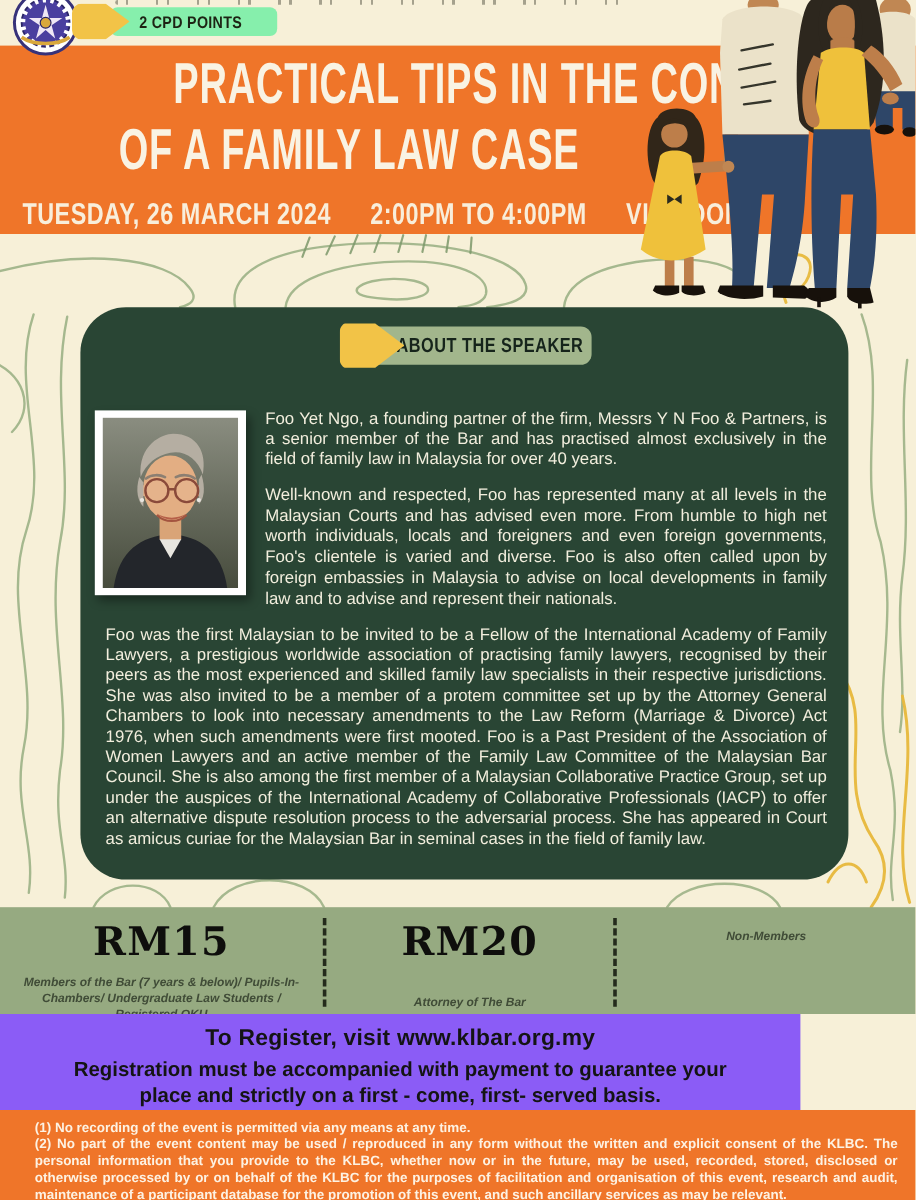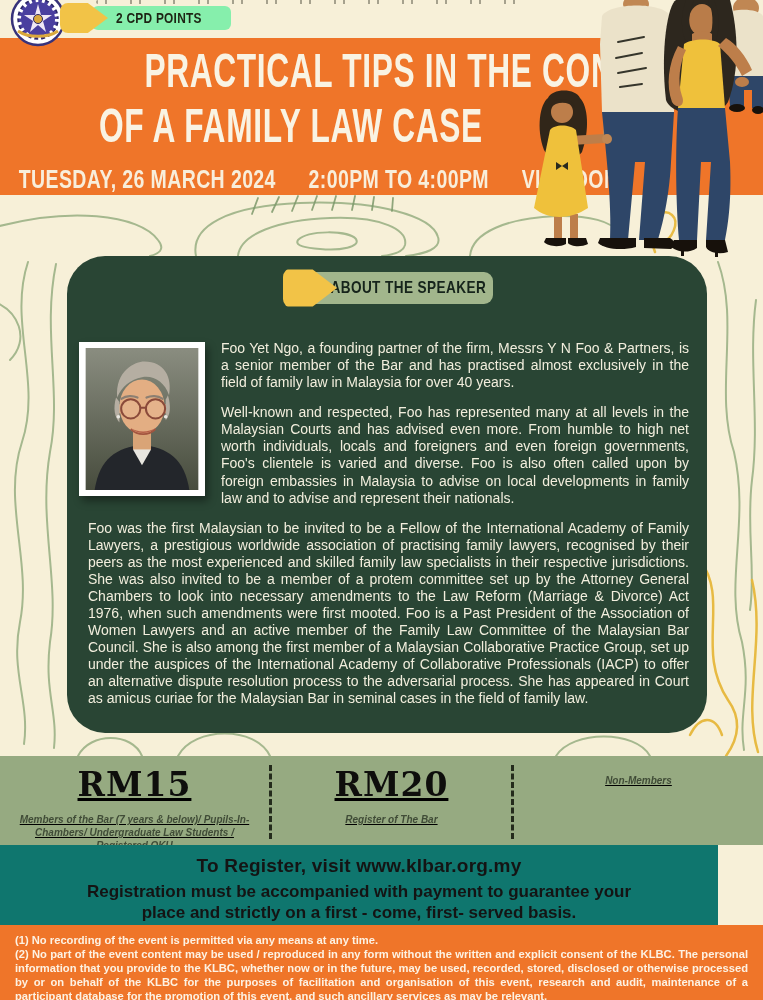--- a/index.html
+++ b/index.html
@@ -74,43 +74,43 @@
   .photo-frame{
     float:left;width:114px;height:142px;background:#ffffff;padding:6px;
     margin:2px 16px 6px -9px;box-shadow:3px 5px 8px rgba(0,0,0,.4);
   }
   .photo-frame svg{display:block;width:114px;height:142px;}
   
   .pricing{
     position:absolute;left:0;top:756px;width:763px;height:89px;background:#96aa81;z-index:2;
     display:flex;box-sizing:border-box;padding:9px 0 6px 0;
   }
-  .tier{flex:1;display:flex;flex-direction:column;align-items:center;text-decoration:underline;}
+  .tier{flex:1;display:flex;flex-direction:column;align-items:center;}
   .tier:nth-child(1){flex:1.08;}
-  .tier:nth-child(2){flex:.96;}
+  .tier:nth-child(2){flex:.96;gap:16px;}
   .tier + .tier{border-left:3px dashed #242b1c;}
   .tier-price{
     font-family:"DejaVu Serif",serif;font-weight:700;font-size:33px;color:#0e0e0c;letter-spacing:1px;
   }
   .tier-aud{
     margin-top:9px;font-size:10px;font-weight:700;font-style:italic;color:#404c37;
     text-align:center;max-width:238px;line-height:1.3;
   }
   
   .register{
-    position:absolute;left:0;top:845px;width:718px;height:80px;background:#0f766e;z-index:2;
+    position:absolute;left:0;top:845px;width:667px;height:80px;background:#8b5cf6;z-index:2;
     text-align:center;box-sizing:border-box;padding-top:10px;color:#141414;
   }
   .reg-heading{font-size:19px;font-weight:700;letter-spacing:.2px;}
   .reg-line1{font-size:17px;font-weight:700;width:580px;margin:4px auto 0;line-height:1.25;}
   .reg-line2{font-size:11.6px;font-weight:700;margin-top:2px;}
   
   .footer{
     position:absolute;left:0;top:925px;width:763px;height:75px;background:#ef7529;z-index:2;
-    box-sizing:border-box;padding:9px 15px 0 15px;color:#fdf2e3;
+    box-sizing:border-box;padding:9px 15px 0 29px;color:#fdf2e3;
     font-size:11.2px;font-weight:700;line-height:1.24;text-align:justify;overflow:hidden;
   }
   .footer p{margin:0;}
 </style>
 </head>
 <body>
 
 <svg class="contours" viewBox="0 0 763 1000" aria-hidden="true">
   <g fill="none" stroke="#9db287" stroke-width="2" opacity=".9" stroke-linecap="round">
     <path d="M-15,230 C70,205 140,215 158,240 C166,250 158,254 150,256"></path>
@@ -283,21 +283,21 @@
   </div>
 </div>
 
 <div class="pricing">
   <div class="tier">
     <div class="tier-price">RM15</div>
     <div class="tier-aud">Members of the Bar (7 years &amp; below)/ Pupils-In-Chambers/ Undergraduate Law Students / Registered OKU</div>
   </div>
   <div class="tier">
     <div class="tier-price">RM20</div>
-    <div class="tier-aud">Register of The Bar</div>
+    <div class="tier-aud">Attorney of The Bar</div>
   </div>
   <div class="tier">
     <div class="tier-aud">Non-Members</div>
   </div>
 </div>
 
 <div class="register">
   <div class="reg-heading"><span>To Register, visit </span><span style="cursor:pointer;">www.klbar.org.my</span></div>
   <div class="reg-line1">Registration must be accompanied with payment to guarantee your place and strictly on a first - come, first- served basis.</div>
   <div class="reg-line2"><span>For other details, email </span><span style="cursor:pointer;">registration@klbar.org.my</span></div>

